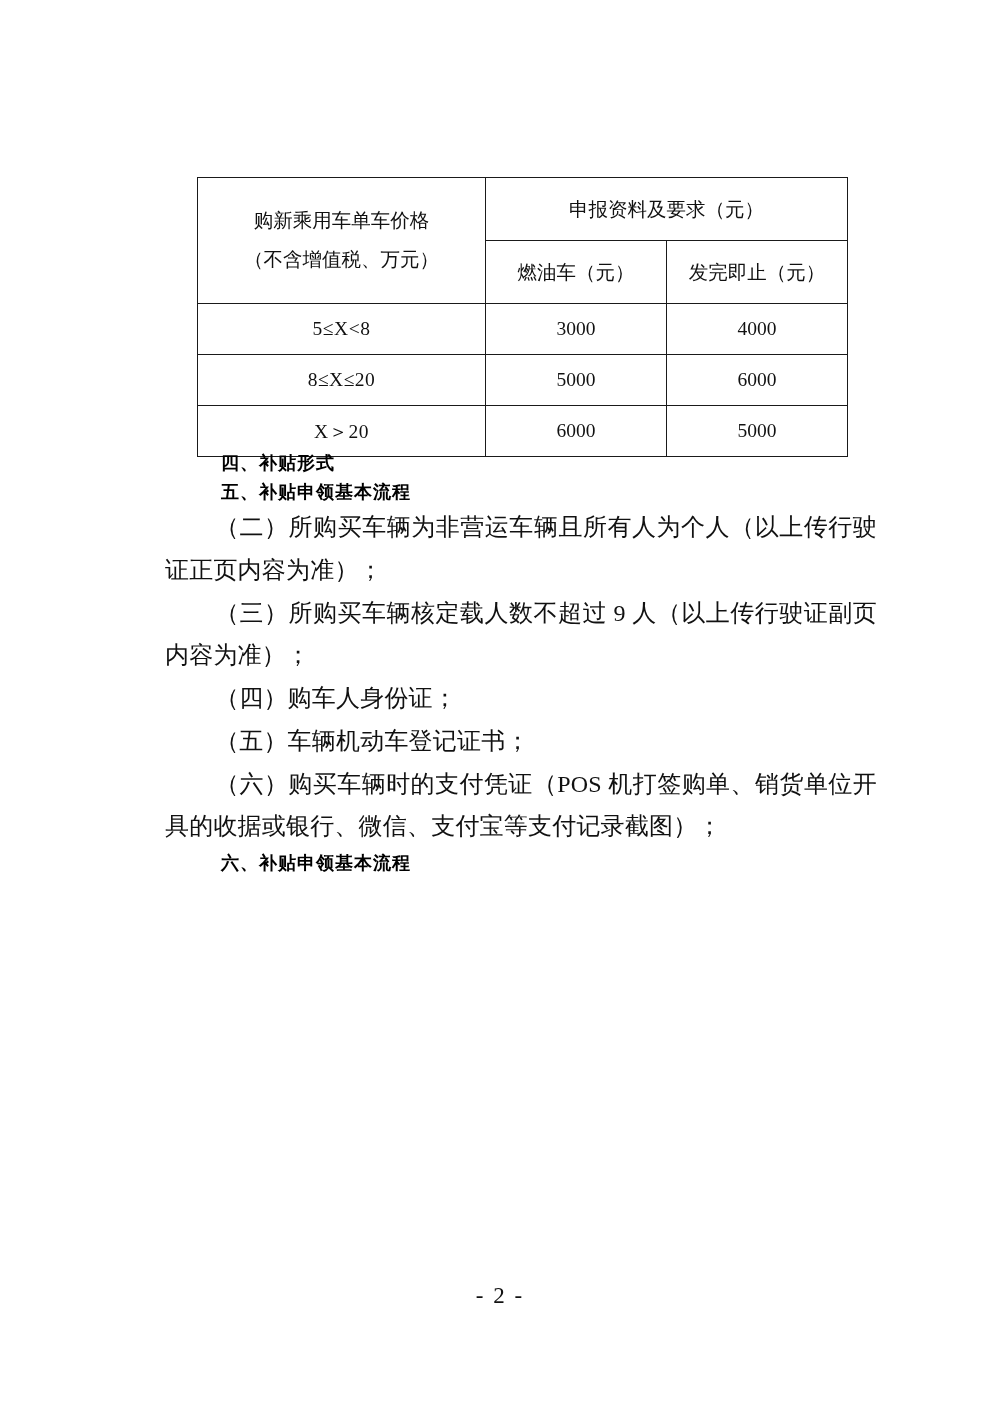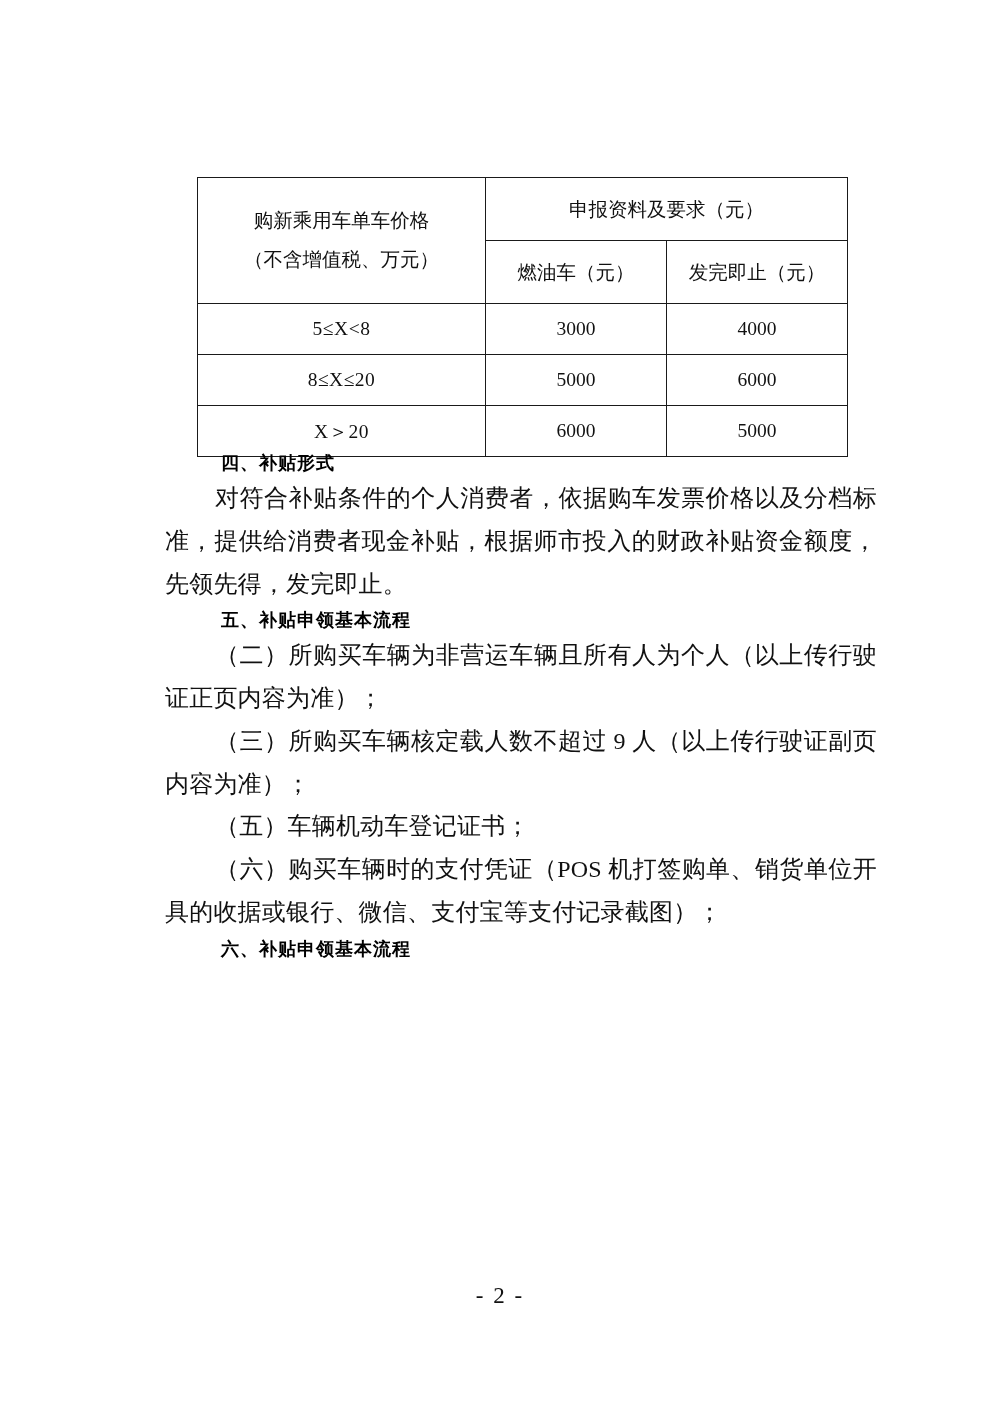--- a/index.html
+++ b/index.html
@@ -146,26 +146,26 @@
           <td class="col-b">6000</td>
           <td class="col-c">5000</td>
         </tr>
       </tbody>
     </table>
   </div>
 
   <div class="content">
 
     <h2 class="heading">四、补贴形式</h2>
-    <p class="para">对符合补贴条件的个人消费者，依据购车发票价格以及分档标准，提供给消费者现金补贴，根据师市投入的财政补贴资金额度，先领先得，发完即止。</p>
 
     <h2 class="heading">五、补贴申领基本流程</h2>
 
     <p class="para">（二）所购买车辆为非营运车辆且所有人为个人（以上传行驶证正页内容为准）；</p>
     <p class="para">（三）所购买车辆核定载人数不超过 9 人（以上传行驶证副页内容为准）；</p>
+    <p class="para nojust">（四）购车人身份证；</p>
     <p class="para nojust">（五）车辆机动车登记证书；</p>
     <p class="para">（六）购买车辆时的支付凭证（POS 机打签购单、销货单位开具的收据或银行、微信、支付宝等支付记录截图）；</p>
 
     <h2 class="heading">六、补贴申领基本流程</h2>
   </div>
 
   <div class="page-number">- 2 -</div>
 
 </div>
 

